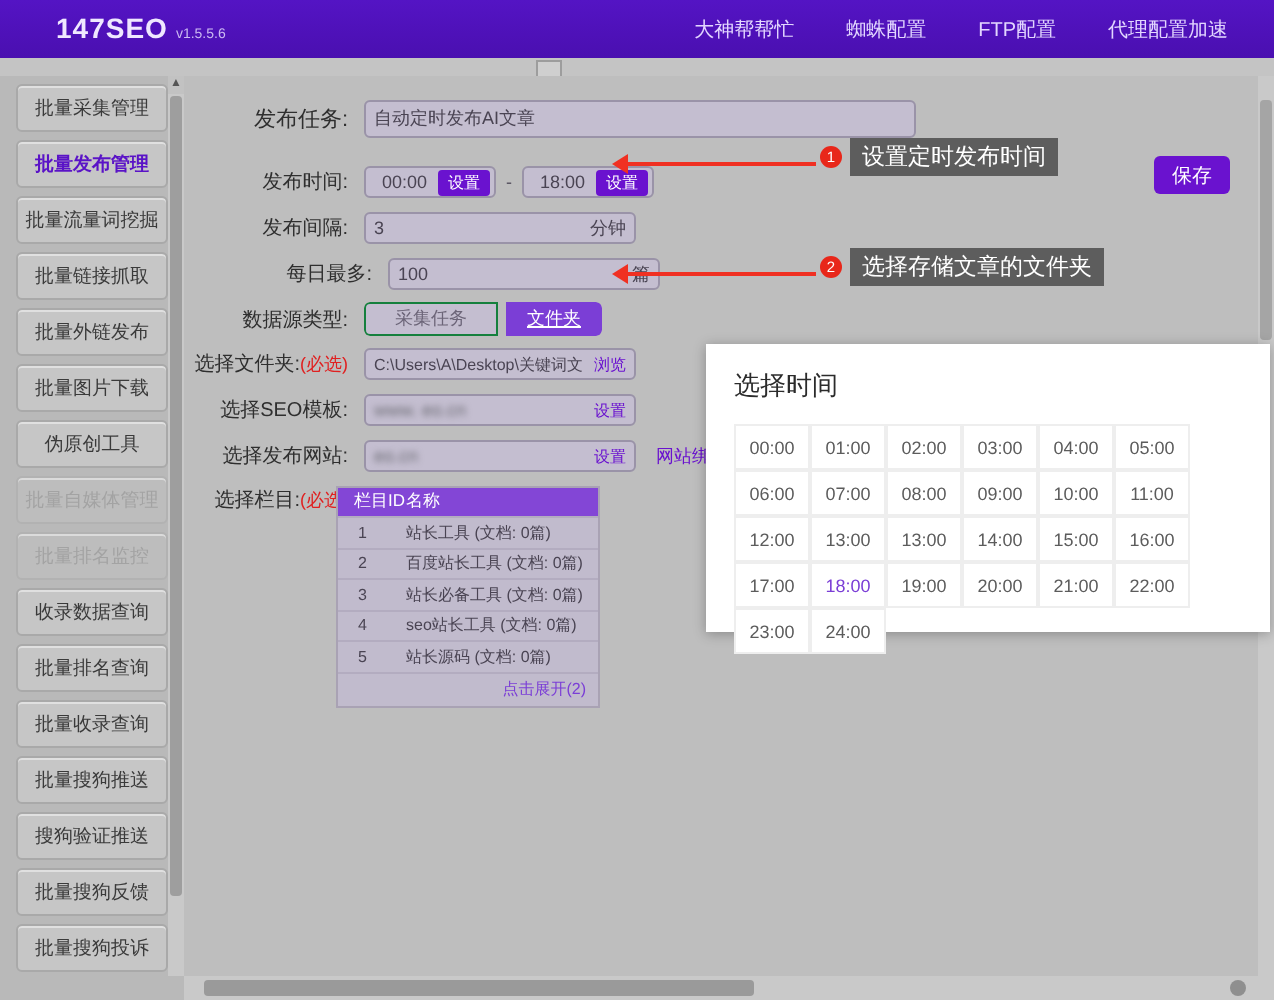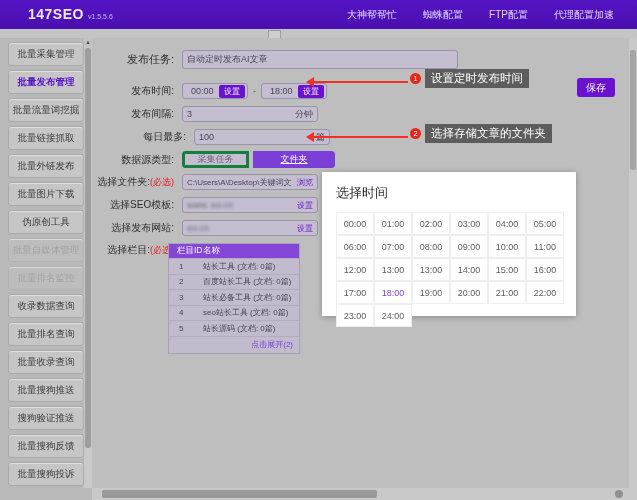--- a/index.html
+++ b/index.html
@@ -92,26 +92,26 @@
   .save-btn{
     position:absolute;right:14px;top:40px;width:38px;height:19px;
     background:#6a12cf;color:#fff;font-size:10px;border-radius:3px;
     display:flex;align-items:center;justify-content:center;cursor:pointer;
   }
   .seg{
     display:flex;align-items:center;height:17px;border-radius:3px;overflow:hidden;
   }
   .seg .opt{
     width:67px;height:17px;display:flex;align-items:center;justify-content:center;
-    font-size:9px;border:3px solid #15803d;box-sizing:border-box;cursor:pointer;
+    font-size:9px;border:1px solid #15803d;box-sizing:border-box;cursor:pointer;
     background:#c4bed0;color:#6c6578;
   }
   .seg .opt.sel{background:#7b3ed6;color:#fff;border-color:#7b3ed6;}
   .seg .opt:first-child{border-radius:3px 0 0 3px;margin-right:4px;}
-  .seg .opt:last-child{border-radius:0 3px 3px 0;width:82px;text-decoration:underline;}
+  .seg .opt:last-child{border-radius:0 3px 3px 0;width:48px;text-decoration:underline;}
   
   .blur{filter:blur(1.6px);color:#6a6a72;}
   
   .tbl{
     position:absolute;left:168px;top:210px;width:132px;
     border:1px solid #a9a2b4;background:#c1bbcd;box-sizing:border-box;
   }
   .tbl .thead{
     display:flex;background:#8346d6;color:#fff;height:14px;align-items:center;
     font-size:8.5px;
@@ -140,21 +140,21 @@
     background:#5d5d5d;color:#fff;font-size:11.5px;padding:2px 6px;white-space:nowrap;
   }
   .arrow{position:absolute;height:2px;background:#f03022;z-index:39;}
   .arrow:before{
     content:"";position:absolute;left:-7px;top:-4px;
     border-top:5px solid transparent;border-bottom:5px solid transparent;
     border-right:8px solid #f03022;
   }
   
   .picker{
-    position:absolute;left:322px;top:172px;width:254px;height:144px;
+    position:absolute;left:353px;top:172px;width:282px;height:144px;
     background:#fff;z-index:50;box-shadow:0 1px 6px rgba(0,0,0,.28);
   }
   .picker .ptitle{
     position:absolute;left:14px;top:12px;font-size:13px;color:#2b2b2b;
   }
   .picker .grid{
     position:absolute;left:14px;top:40px;display:grid;
     grid-template-columns:repeat(6,38px);
   }
   .picker .cell{

